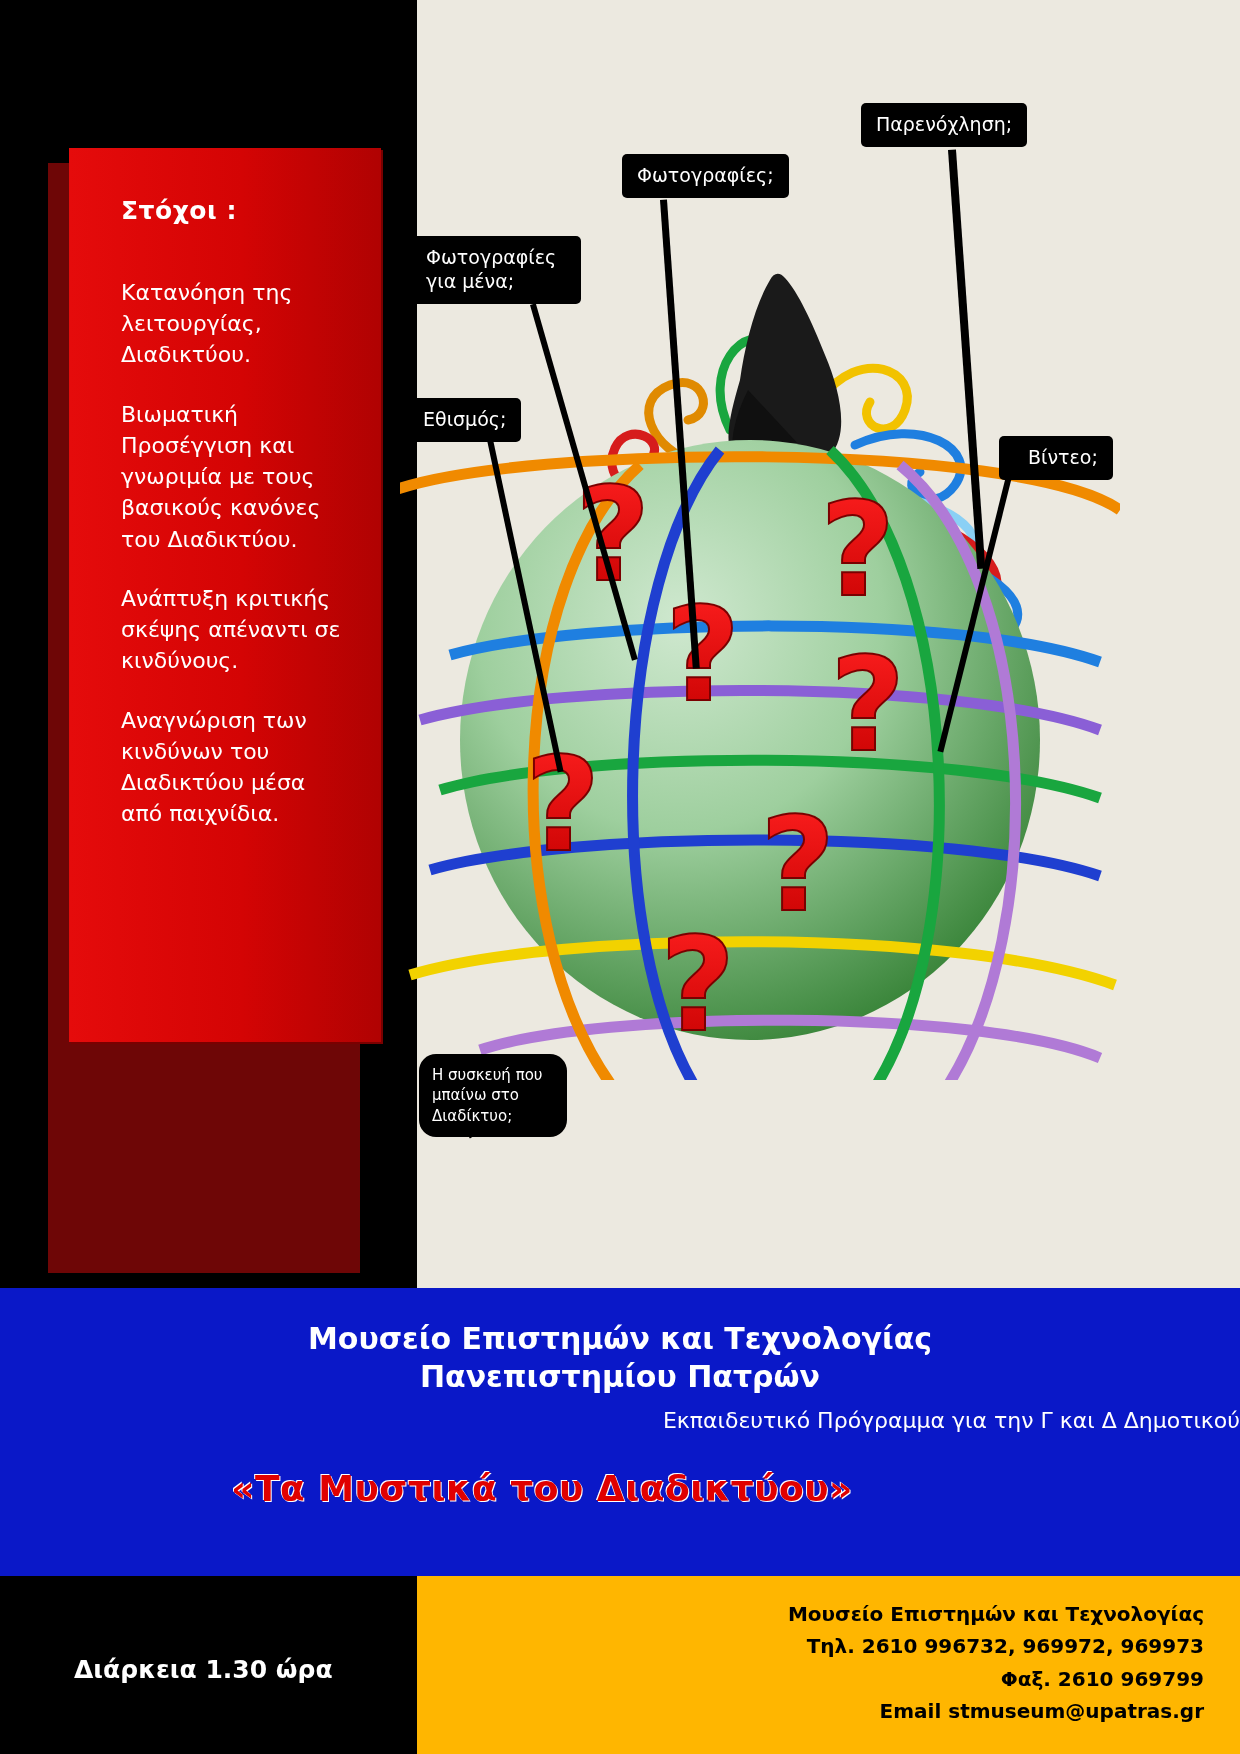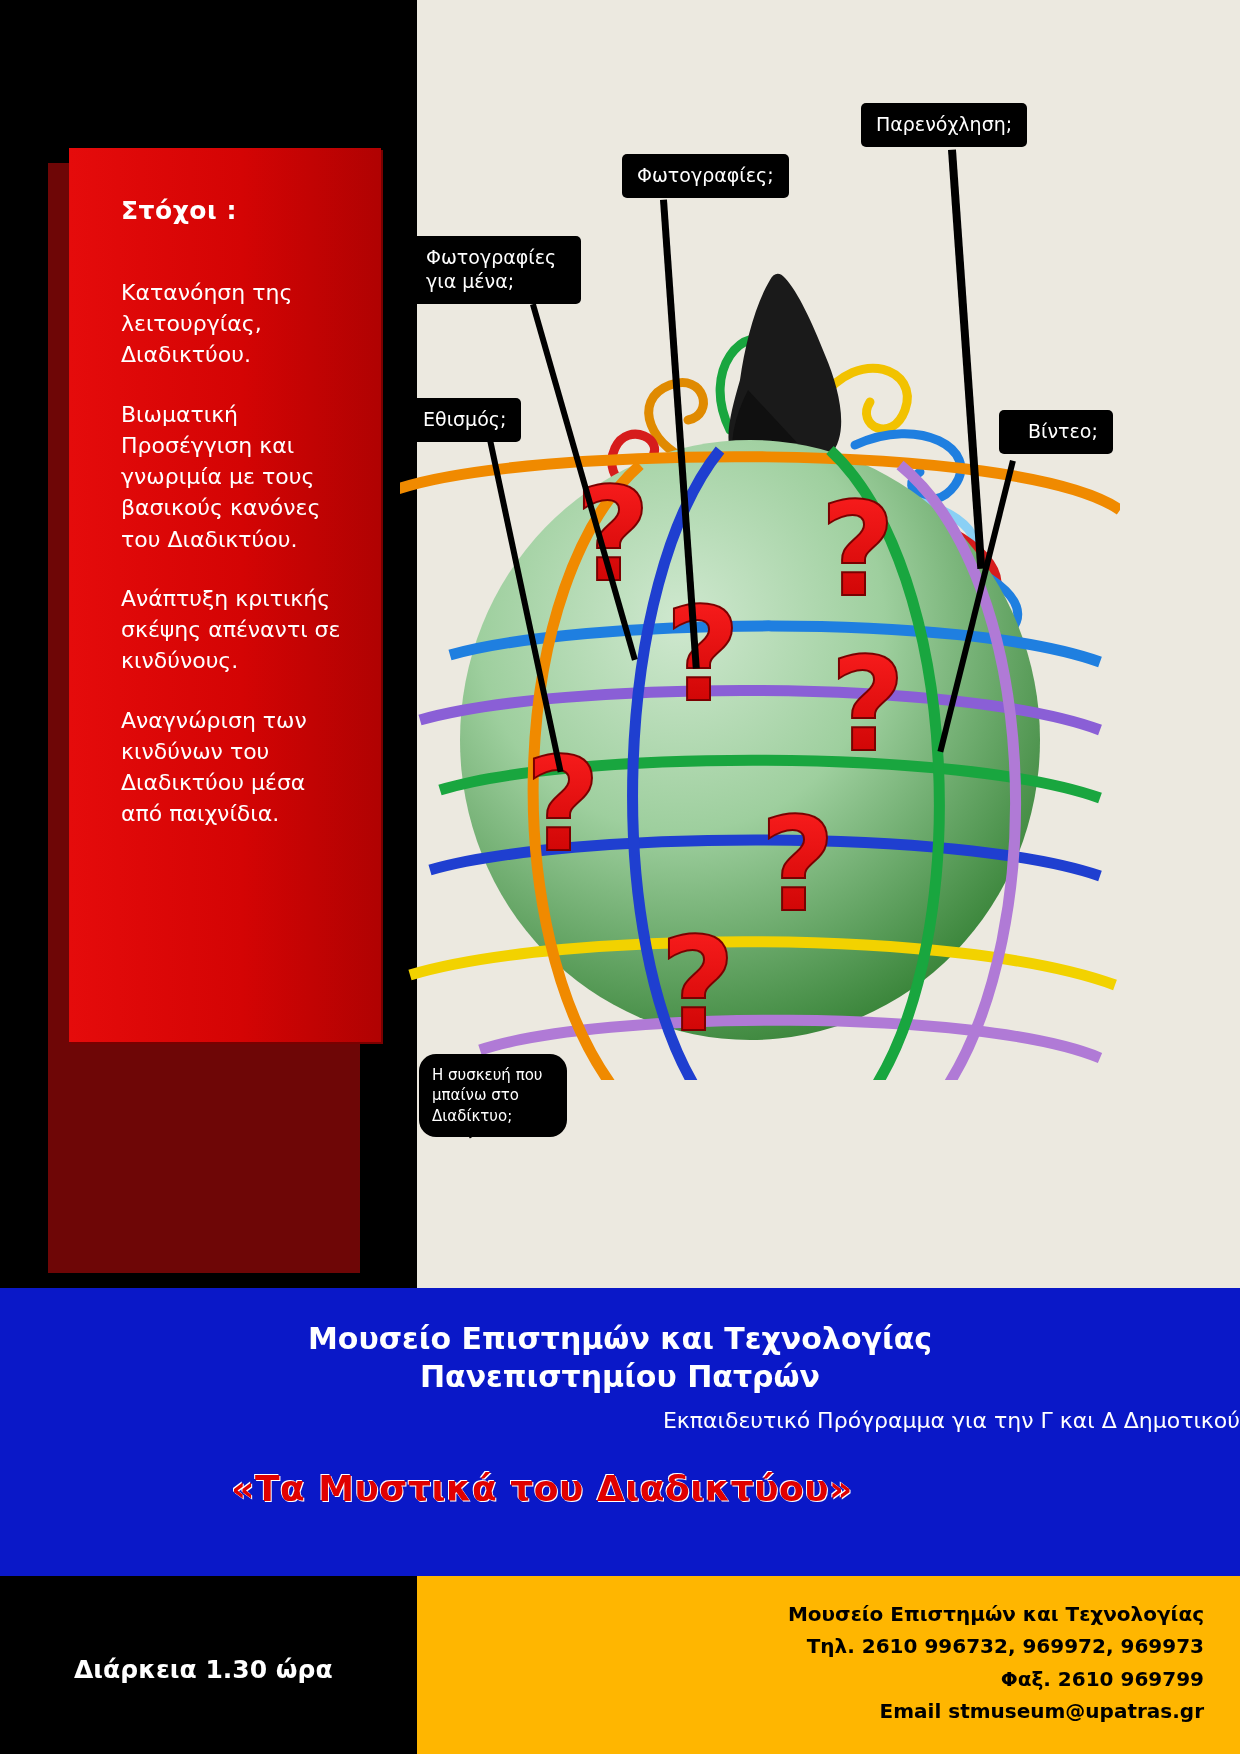--- a/index.html
+++ b/index.html
@@ -194,21 +194,21 @@
   </div>
 
   <div class="callout" style="left:412px;top:237px;width:140px;">
     <span>Φωτογραφίες για μένα;</span>
   </div>
 
   <div class="callout" style="left:409px;top:399px;">
     <span>Εθισμός;</span>
   </div>
 
-  <div class="callout" style="left:1000px;top:411px;padding-left:28px;">
+  <div class="callout" style="left:1000px;top:437px;padding-left:28px;">
     <span>Βίντεο;</span>
   </div>
 
   <div class="callout small" style="left:420px;top:1055px;width:122px;">
     <span>Η συσκευή που μπαίνω  στο Διαδίκτυο;</span>
   </div>
 
   <div class="blue"></div>
   <div class="blue2"></div>
 

